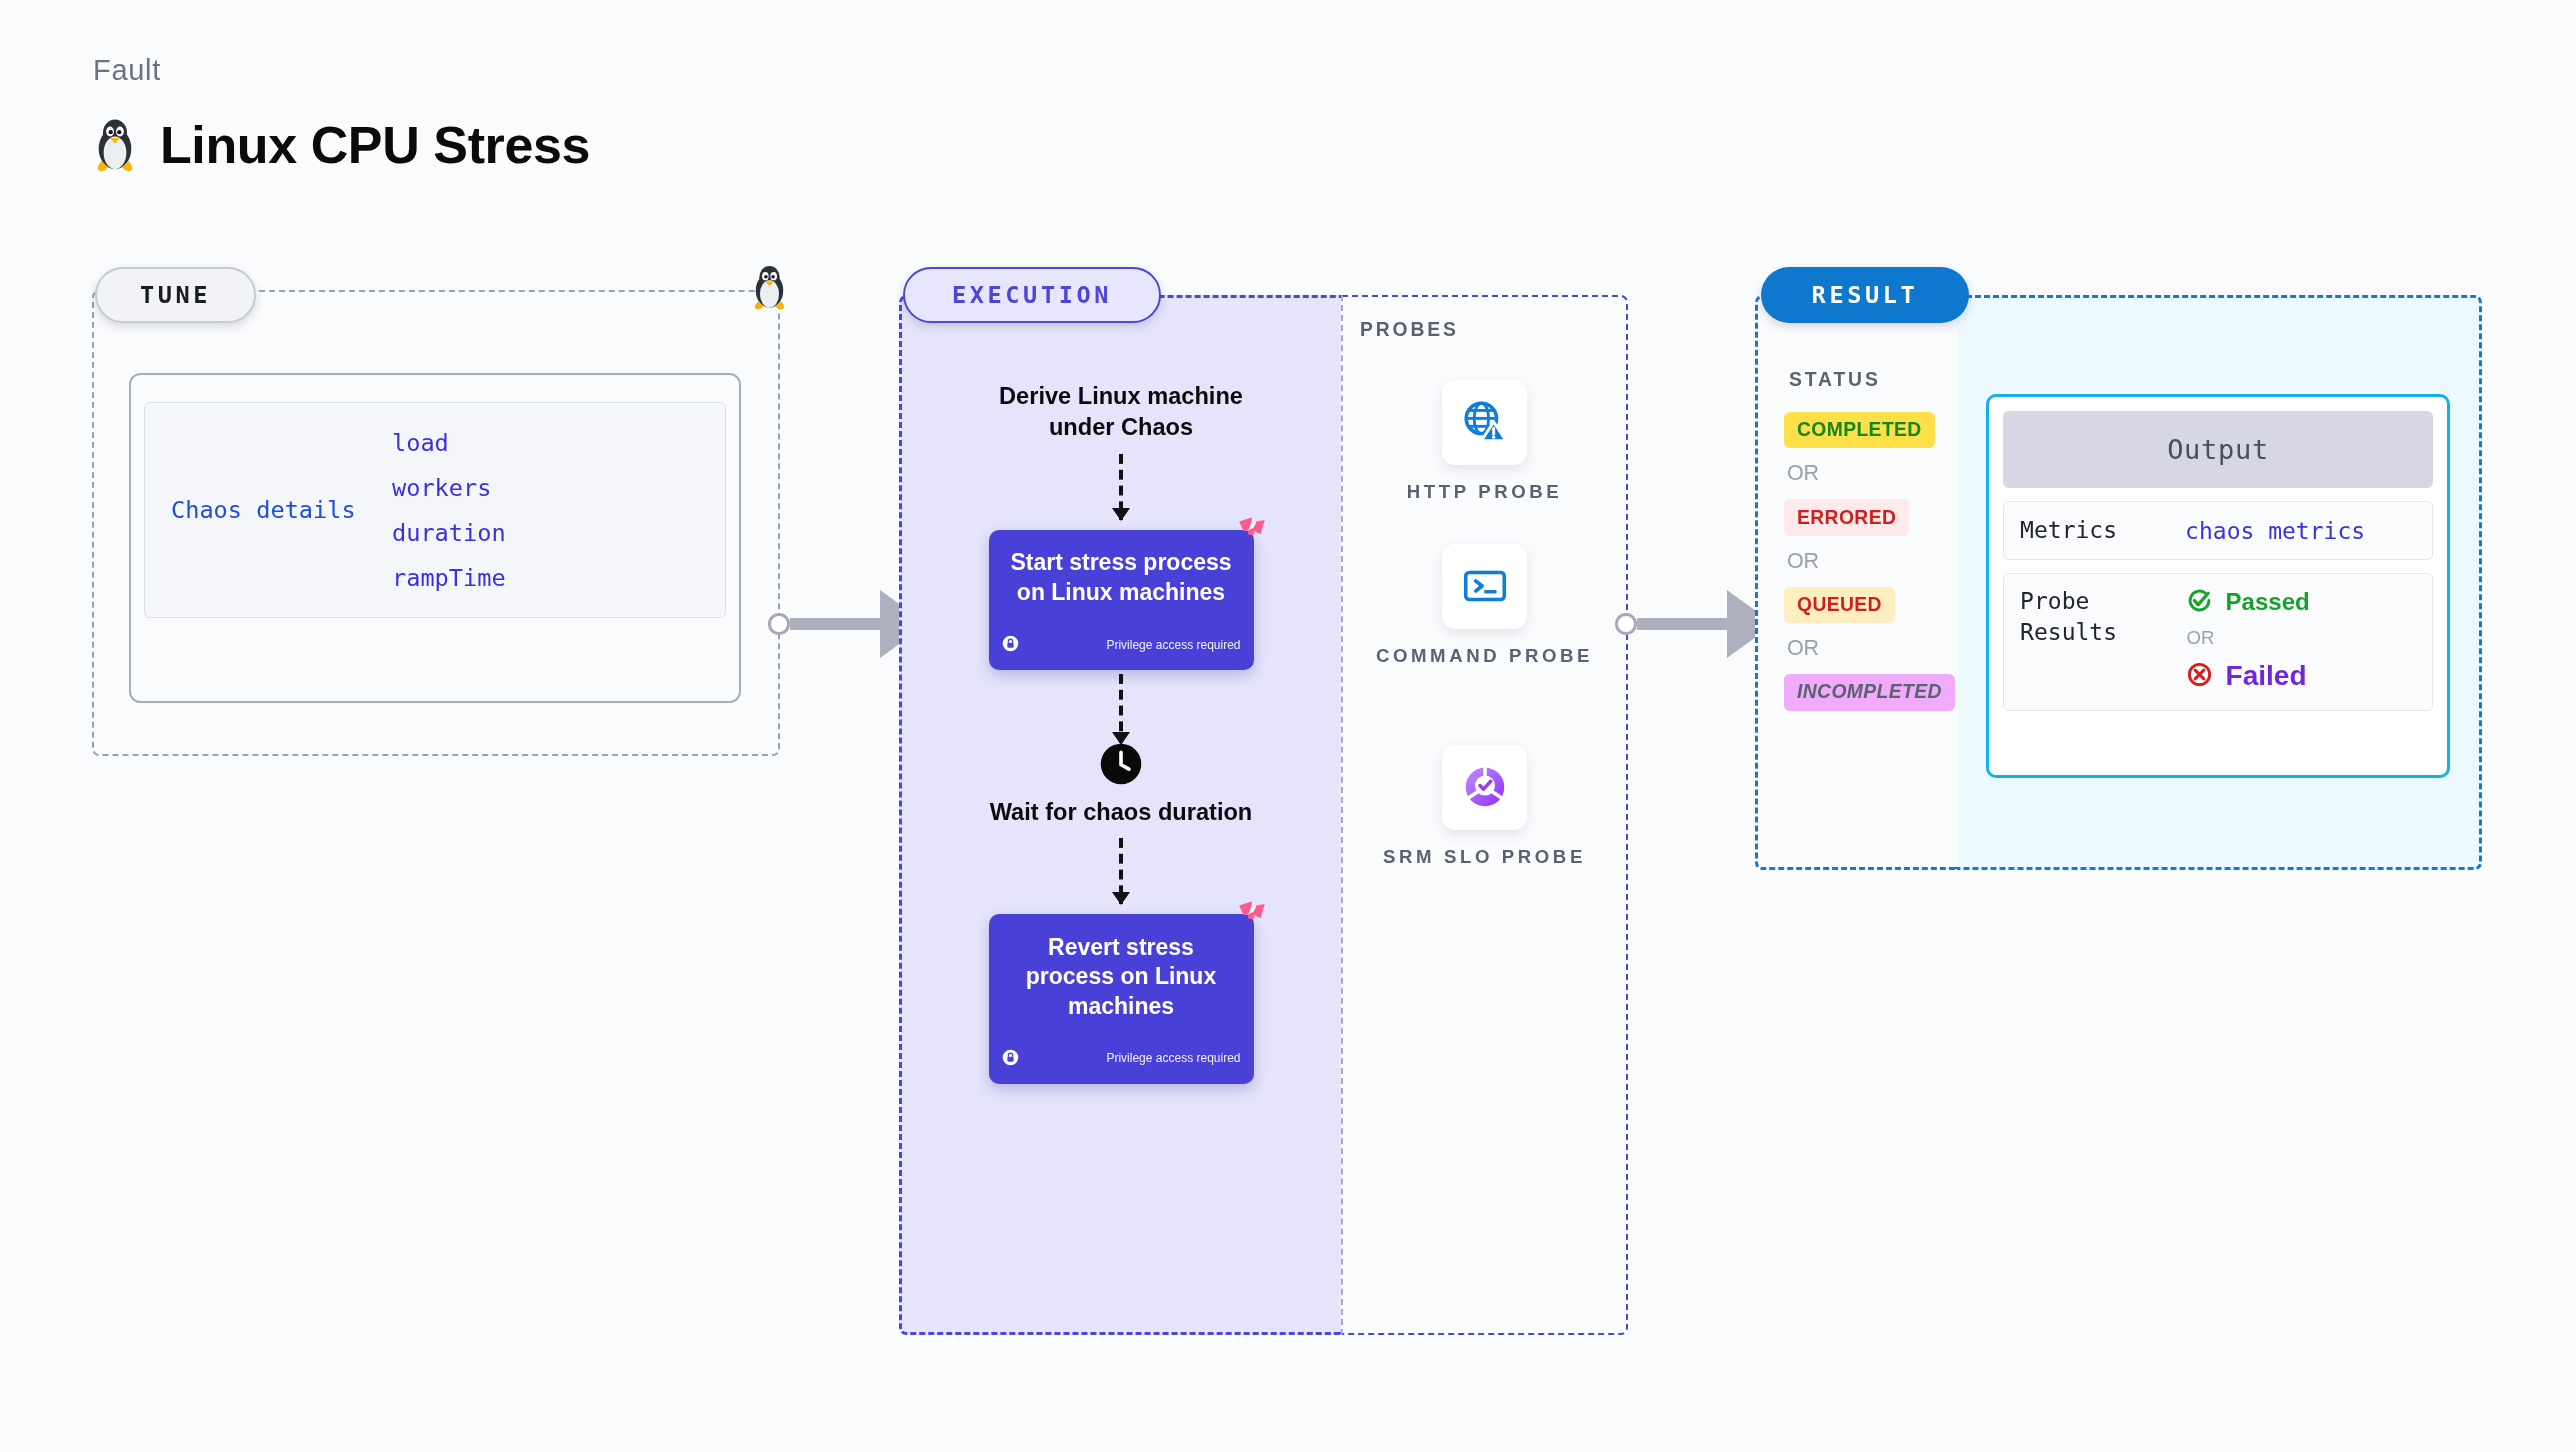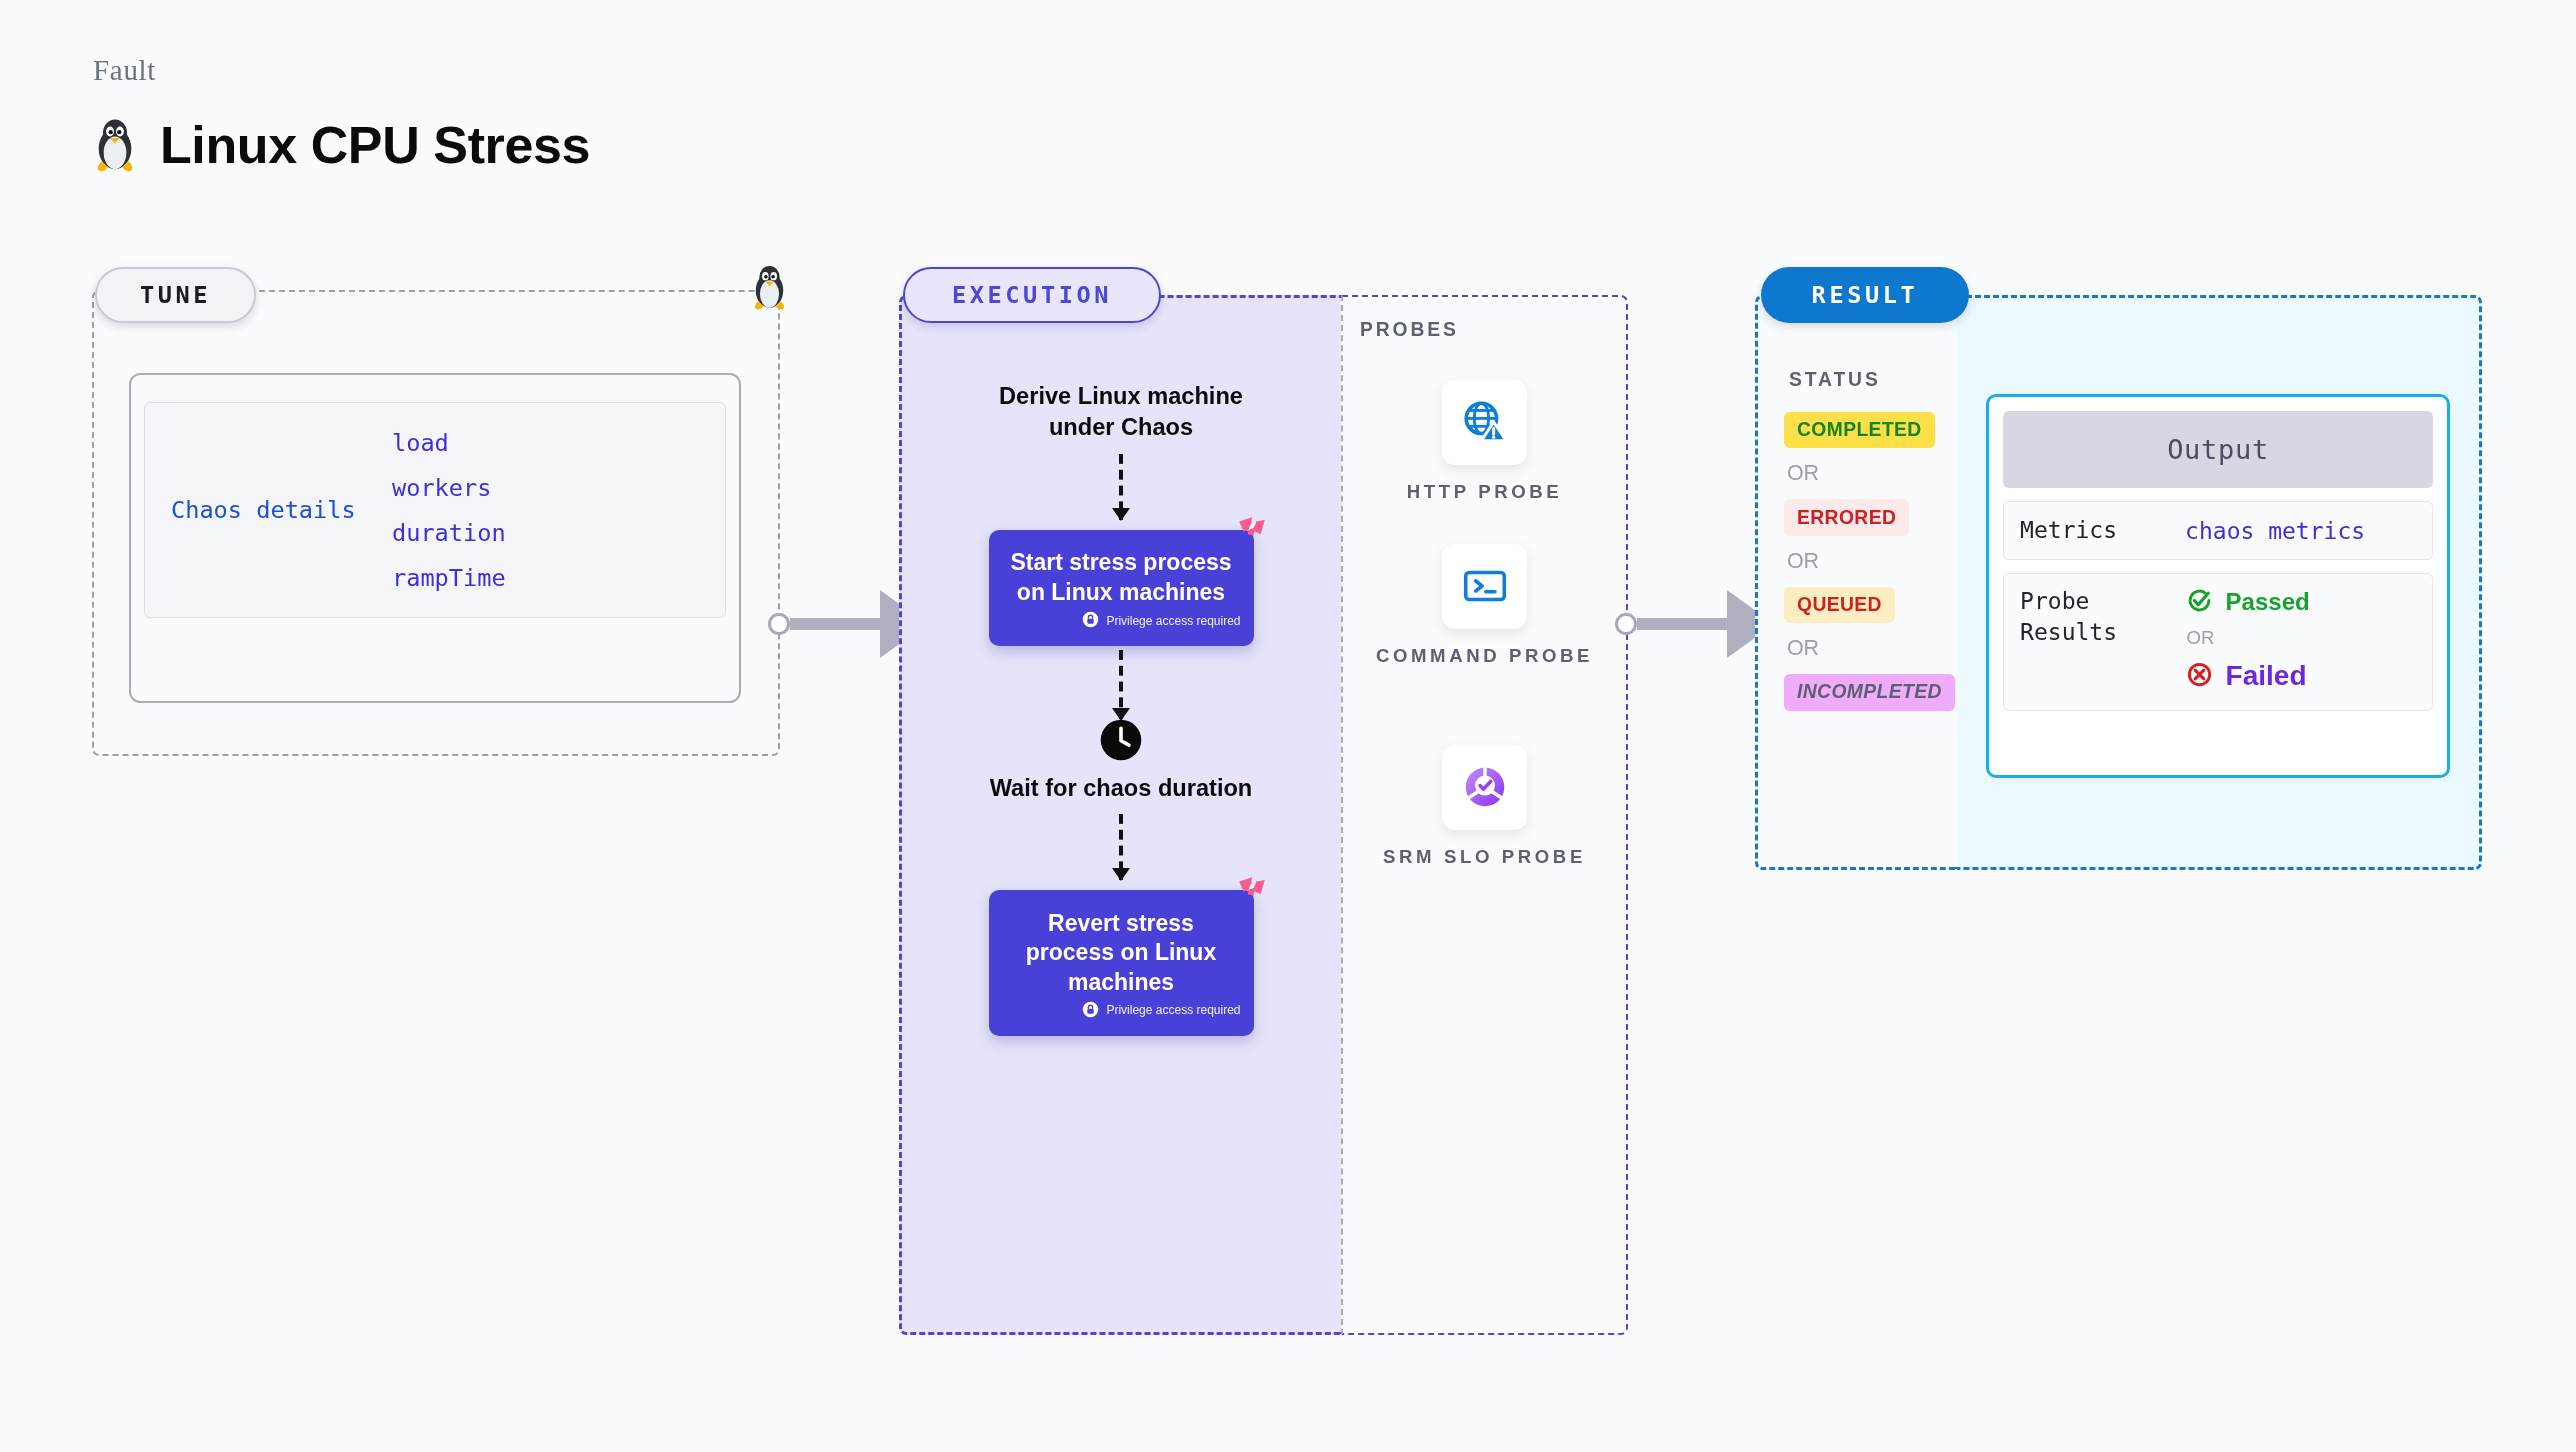--- a/index.html
+++ b/index.html
@@ -7,21 +7,21 @@
     width: 2576px; height: 1452px;
     background: #fafbfd;
     font-family: "Liberation Sans", sans-serif;
     overflow: hidden;
   }
   #root { position: relative; width: 2576px; height: 1452px; }
 
   
   .fault-label {
     position: absolute; left: 93px; top: 54px;
-    font-family: Liberation Serif, serif;
+    font-family: Liberation Sans, sans-serif;
     font-size: 29px; color: #6b7280; letter-spacing: 0.7px;
   }
   .title-row { position: absolute; left: 93px; top: 115px; display: flex; align-items: center; gap: 23px; }
   .title-text { font-size: 52px; font-weight: bold; color: #0b0b0d; letter-spacing: -0.4px; }
 
   
   .penguin { display: block; }
 
   
   .panel { position: absolute; }
@@ -129,21 +129,21 @@
     width: 0; height: 0;
     border-left: 9.3px solid transparent; border-right: 9.3px solid transparent;
     border-top: 13.6px solid #111;
   }
   .action-box {
     position: relative; width: 265px; background: #4940d8; border-radius: 10px;
     padding: 18.6px 13px 15.8px; text-align: center;
     box-shadow: 0 5.7px 13px rgba(60,55,160,0.25);
   }
   .action-title { color: #fff; font-size: 23px; font-weight: bold; line-height: 1.28; }
-  .priv-row { display: flex; align-items: center; justify-content: flex-end; gap: 7.2px; margin-top: 4px; }
+  .priv-row { display: flex; align-items: center; justify-content: space-between; gap: 7.2px; margin-top: 28px; }
   .priv-text { color: #f2f1ff; font-size: 12px; }
   .harness-mark { position: absolute; right: -15.8px; top: -17px; }
   .clock-icon { margin-bottom: 10px; }
 
   
   .probes-title {
     position: absolute; left: 1360px; top: 319px;
     font-size: 19.3px; font-weight: bold; color: #5b6171; letter-spacing: 2.9px;
   }
   .probe-item {

